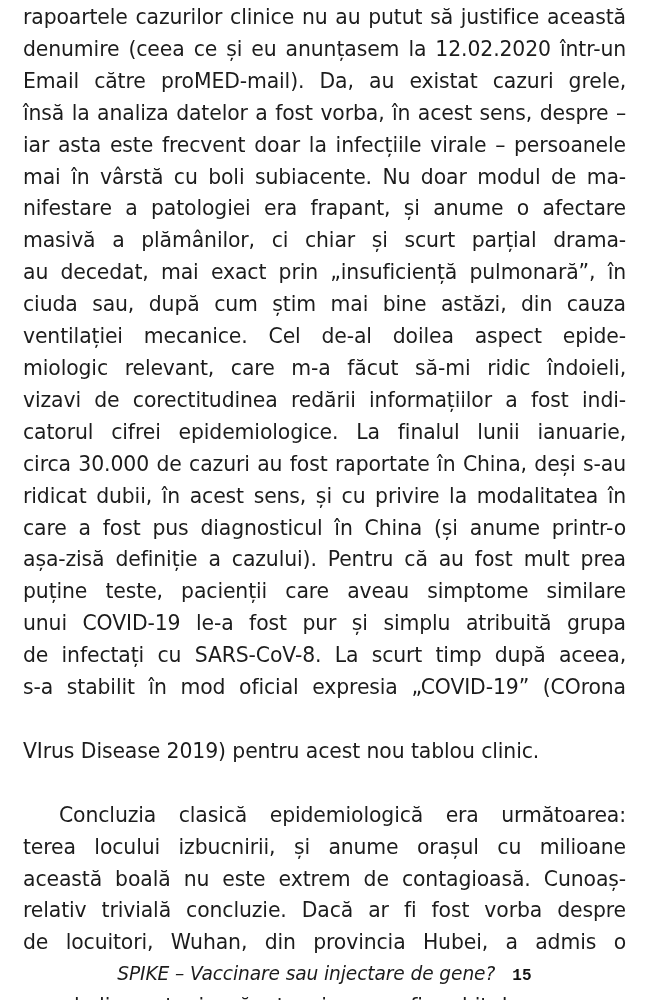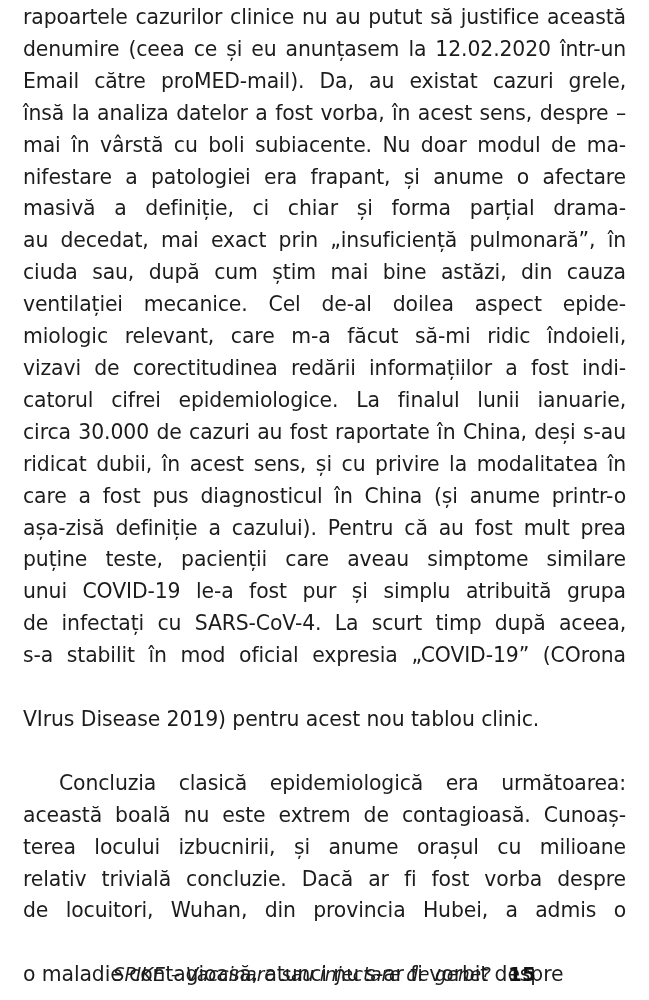--- a/index.html
+++ b/index.html
@@ -85,59 +85,61 @@
 
   .footer-title {
     font-style: italic;
     color: #1c1c1c;
     letter-spacing: -0.1px;
   }
 
   .footer-pageno {
     font-weight: 700;
     color: #111111;
-    font-size: 20px;
+    font-size: 16px;
     letter-spacing: 0.2px;
+    font-family: Liberation Mono, monospace;
   }
 </style>
 </head>
 <body>
 
 <div class="page">
 
   <div class="text-block">
     <div id="paragraphs">
         <p class="para">
           <span class="ln"><span>rapoartele cazurilor clinice nu au putut să justifice această</span></span>
           <span class="ln"><span>denumire (ceea ce și eu anunțasem la 12.02.2020 într-un</span></span>
           <span class="ln"><span>Email către proMED-mail). Da, au existat cazuri grele,</span></span>
           <span class="ln"><span>însă la analiza datelor a fost vorba, în acest sens, despre –</span></span>
+          <span class="ln"><span>iar asta este frecvent doar la infecțiile virale – persoanele</span></span>
           <span class="ln"><span>mai în vârstă cu boli subiacente. Nu doar modul de ma-</span></span>
           <span class="ln"><span>nifestare a patologiei era frapant, și anume o afectare</span></span>
-          <span class="ln"><span>masivă a definiție, ci chiar și forma parțial drama-</span></span>
+          <span class="ln"><span>masivă a plămânilor, ci chiar și scurt parțial drama-</span></span>
           <span class="ln"><span>au decedat, mai exact prin „insuficiență pulmonară”, în</span></span>
           <span class="ln"><span>ciuda sau, după cum știm mai bine astăzi, din cauza</span></span>
           <span class="ln"><span>ventilației mecanice. Cel de-al doilea aspect epide-</span></span>
           <span class="ln"><span>miologic relevant, care m-a făcut să-mi ridic îndoieli,</span></span>
           <span class="ln"><span>vizavi de corectitudinea redării informațiilor a fost indi-</span></span>
           <span class="ln"><span>catorul cifrei epidemiologice. La finalul lunii ianuarie,</span></span>
           <span class="ln"><span>circa 30.000 de cazuri au fost raportate în China, deși s-au</span></span>
           <span class="ln"><span>ridicat dubii, în acest sens, și cu privire la modalitatea în</span></span>
           <span class="ln"><span>care a fost pus diagnosticul în China (și anume printr-o</span></span>
           <span class="ln"><span>așa-zisă definiție a cazului). Pentru că au fost mult prea</span></span>
           <span class="ln"><span>puține teste, pacienții care aveau simptome similare</span></span>
           <span class="ln"><span>unui COVID-19 le-a fost pur și simplu atribuită grupa</span></span>
-          <span class="ln"><span>de infectați cu SARS-CoV-4. La scurt timp după aceea,</span></span>
+          <span class="ln"><span>de infectați cu SARS-CoV-8. La scurt timp după aceea,</span></span>
           <span class="ln"><span>s-a stabilit în mod oficial expresia „COVID-19” (</span><b>CO</b><span>rona</span></span>
           <span class="ln last"><b>VI</b><span>rus </span><b>D</b><span>isease 2019) pentru acest nou tablou clinic.</span></span>
         </p>
         <p class="para indent" style="text-indent: 0px;">
           <span class="ln" style="text-indent: 36px;"><span>Concluzia clasică epidemiologică era următoarea:</span></span>
+          <span class="ln"><span>terea locului izbucnirii, și anume orașul cu milioane</span></span>
           <span class="ln"><span>această boală nu este extrem de contagioasă. Cunoaș-</span></span>
-          <span class="ln"><span>terea locului izbucnirii, și anume orașul cu milioane</span></span>
           <span class="ln"><span>relativ trivială concluzie. Dacă ar fi fost vorba despre</span></span>
           <span class="ln"><span>de locuitori, Wuhan, din provincia Hubei, a admis o</span></span>
           <span class="ln last"><span>o maladie contagioasă, atunci nu s-ar fi vorbit despre</span></span>
         </p>
       </div>
   </div>
 
   <div class="footer">
     <span class="footer-title">SPIKE – Vaccinare sau injectare de gene?</span>
     <span class="footer-pageno">15</span>

